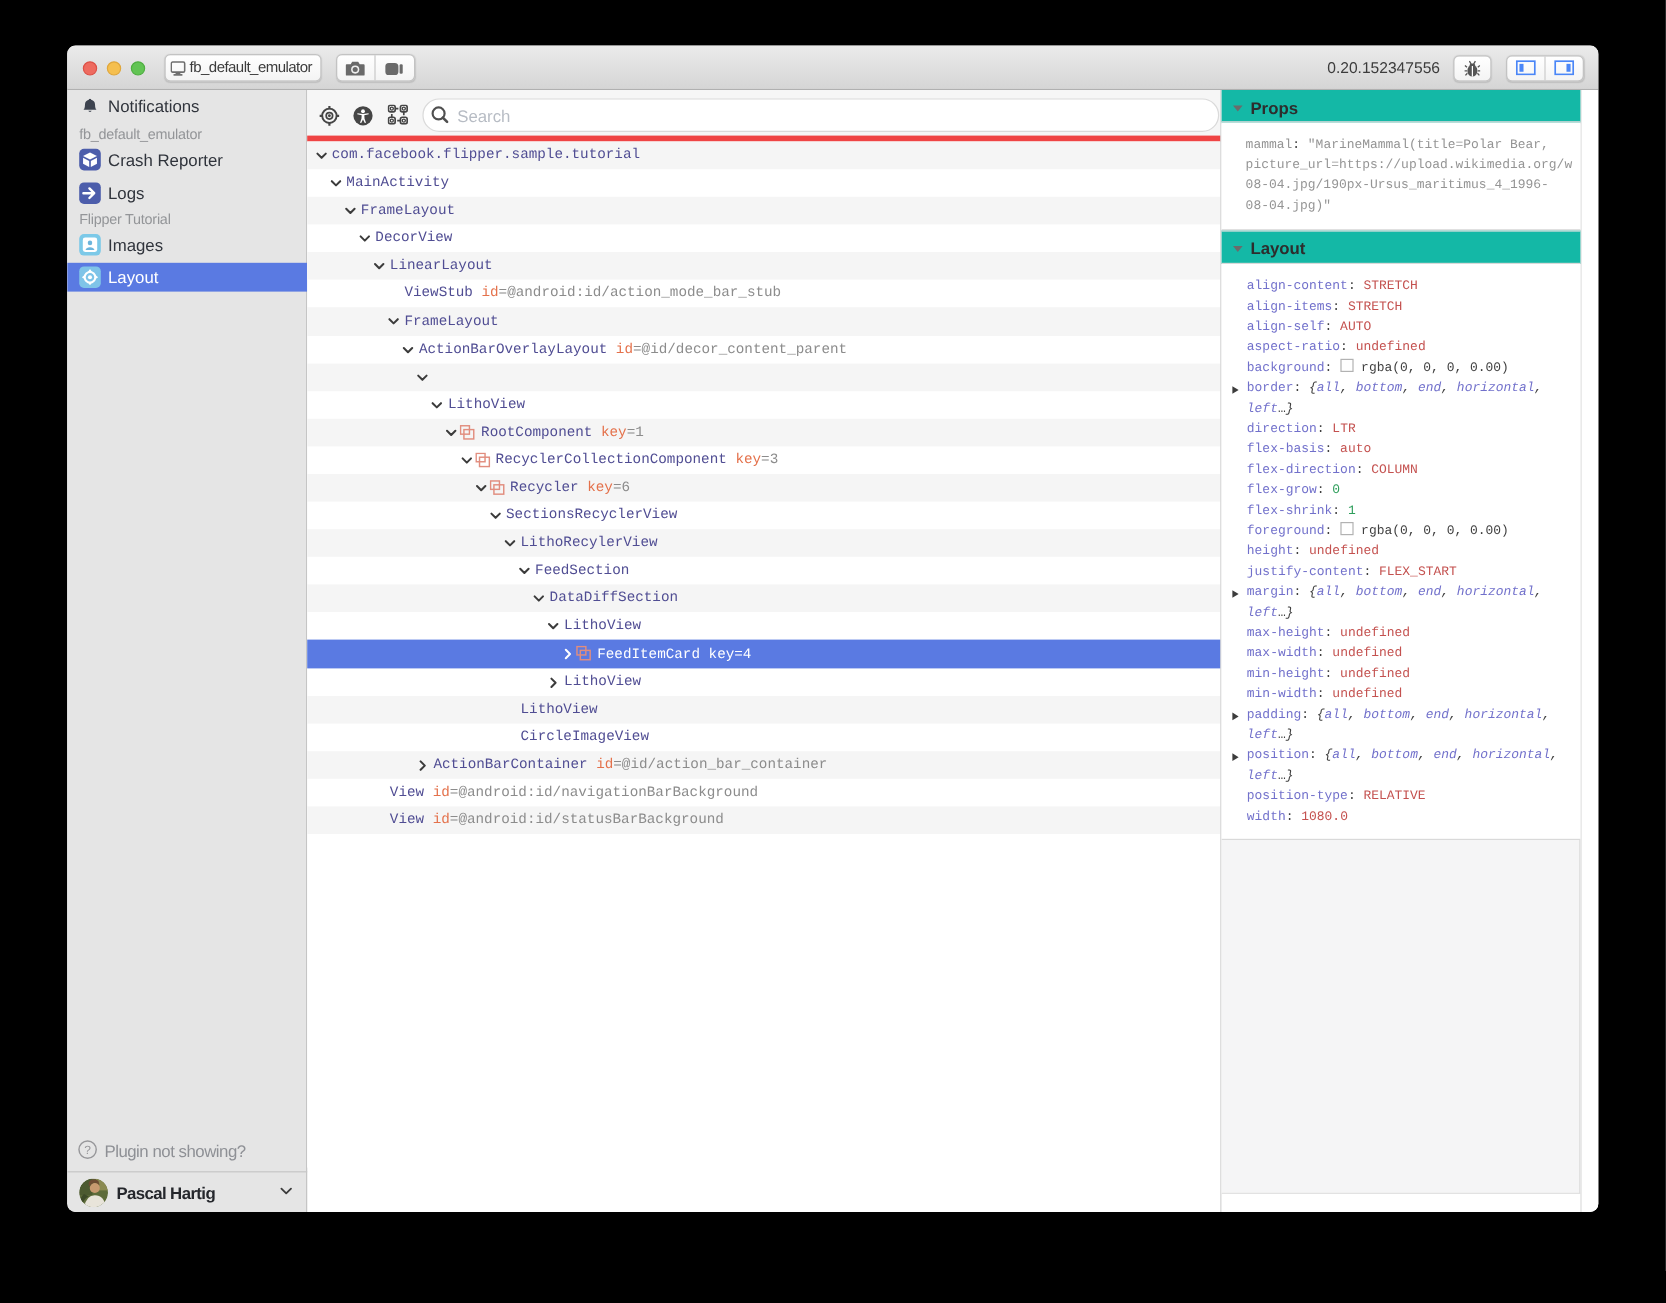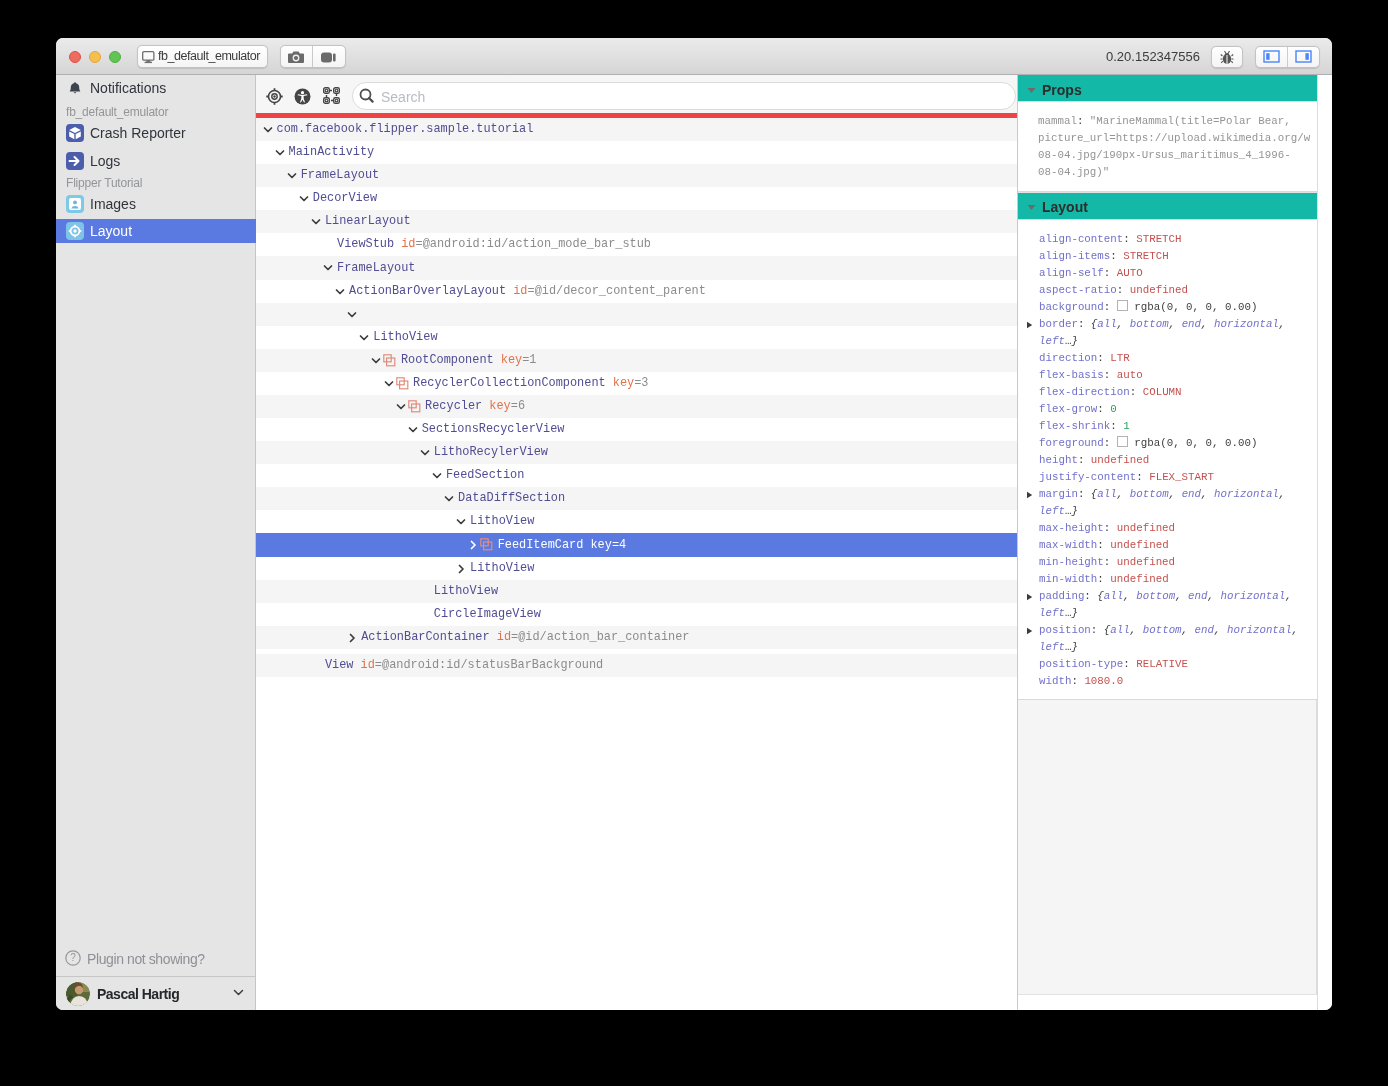--- a/index.html
+++ b/index.html
@@ -275,21 +275,21 @@
         </svg><div class="abs" style="left:241.7px;top:0;"><span class="nm">FeedItemCard</span> <span class="kw">key</span><span class="gv">=4</span></div></div>
       <div class="trow" style="top:439px;height:23px;line-height:23px;"><svg class="chv" style="left:200.1px;" width="10" height="10" viewBox="0 0 10 10">
           <path d="M3.5 1.5 L7 5 L3.5 8.5" fill="none" stroke="#3c3c3c" stroke-width="1.7" stroke-linecap="round" stroke-linejoin="round"></path>
         </svg><div class="abs" style="left:214.1px;top:0;"><span class="nm">LithoView</span></div></div>
       <div class="trow zeb" style="top:462px;height:23px;line-height:23px;"><div class="abs" style="left:177.8px;top:0;"><span class="nm">LithoView</span></div></div>
       <div class="trow" style="top:485px;height:23px;line-height:23px;"><div class="abs" style="left:177.8px;top:0;"><span class="nm">CircleImageView</span></div></div>
       <div class="trow zeb" style="top:508px;height:23px;line-height:23px;"><svg class="chv" style="left:91.2px;" width="10" height="10" viewBox="0 0 10 10">
           <path d="M3.5 1.5 L7 5 L3.5 8.5" fill="none" stroke="#3c3c3c" stroke-width="1.7" stroke-linecap="round" stroke-linejoin="round"></path>
         </svg><div class="abs" style="left:105.2px;top:0;"><span class="nm">ActionBarContainer</span> <span class="kw">id</span><span class="gv">=@id/action_bar_container</span></div></div>
       <div class="trow" style="top:531px;height:23px;line-height:23px;"><div class="abs" style="left:68.9px;top:0;"><span class="nm">View</span> <span class="kw">id</span><span class="gv">=@android:id/navigationBarBackground</span></div></div>
-      <div class="trow zeb" style="top:536px;height:23px;line-height:23px;padding-left:16px;"><div class="abs" style="left:68.9px;top:0;"><span class="nm">View</span> <span class="kw">id</span><span class="gv">=@android:id/statusBarBackground</span></div></div>
+      <div class="trow zeb" style="top:554px;height:23px;line-height:23px;padding-left:16px;"><div class="abs" style="left:68.9px;top:0;"><span class="nm">View</span> <span class="kw">id</span><span class="gv">=@android:id/statusBarBackground</span></div></div>
     </div>
     <div id="mainborder"></div>
     <div id="rpanel">
       <div id="rinner">
         <div class="phead" style="top:0;height:27px;line-height:30px;">
           <span style="position:absolute;left:24px;">Props</span>
           <svg class="abs" style="left:9px;top:12px;" width="9" height="7" viewBox="0 0 9 7">
             <path d="M0.5 1 H8.5 L4.5 6 Z" fill="#6b6b6b"></path>
           </svg>
         </div>

